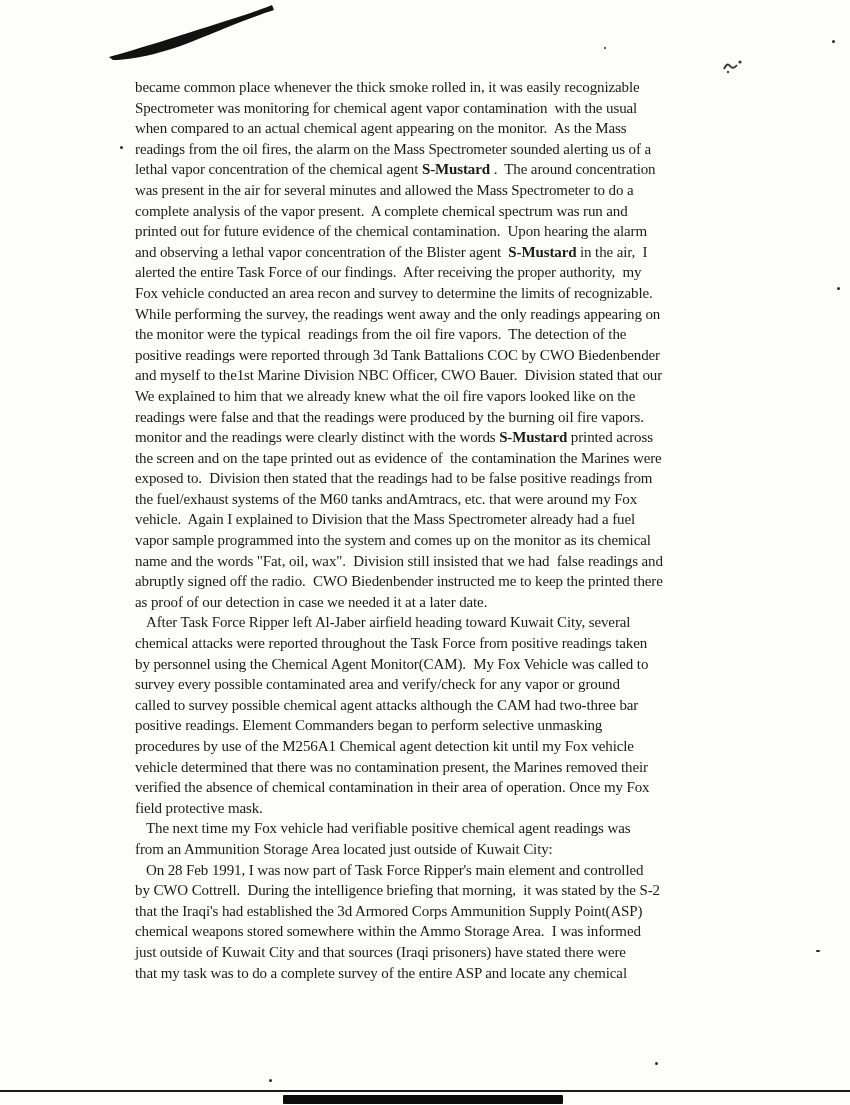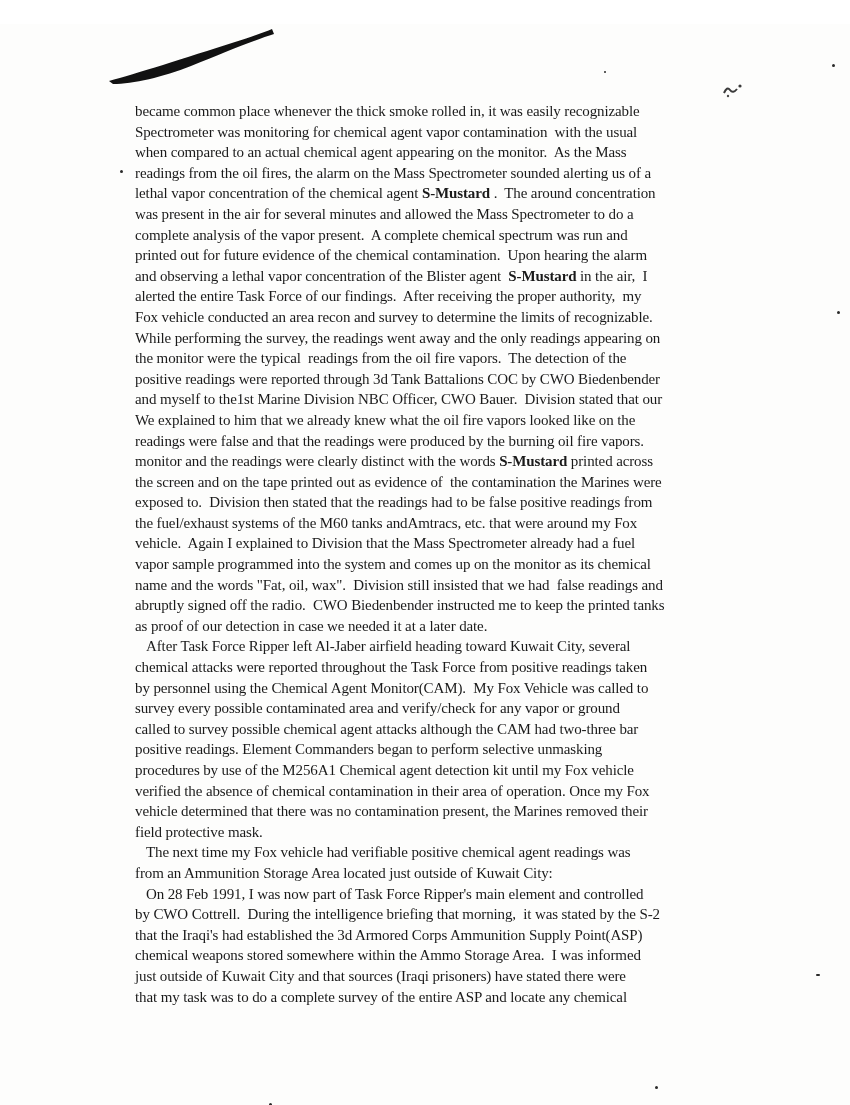--- a/index.html
+++ b/index.html
@@ -7,21 +7,20 @@
   body {
     position: relative;
     background: #ffffff;
     font-family: "Liberation Serif", "DejaVu Serif", serif;
     overflow: hidden;
   }
   .page {
     position: absolute;
     inset: 0;
     background: #fdfdfc;
-    margin-top: 24px;
   }
   .doc-text {
     position: absolute;
     left: 135px;
     top: 77px;
     width: 622px;
     font-size: 15px;
     line-height: 20.6px;
     color: #1a1a1a;
     letter-spacing: -0.12px;
@@ -114,33 +113,33 @@
         <div class="line"><span>and myself to the1st Marine Division NBC Officer, CWO Bauer.  Division stated that our</span></div>
         <div class="line"><span>We explained to him that we already knew what the oil fire vapors looked like on the</span></div>
         <div class="line"><span>readings were false and that the readings were produced by the burning oil fire vapors.</span></div>
         <div class="line"><span>monitor and the readings were clearly distinct with the words </span><span class="agent-underline">S-Mustard</span><span> printed across</span></div>
         <div class="line"><span>the screen and on the tape printed out as evidence of  the contamination the Marines were</span></div>
         <div class="line"><span>exposed to.  Division then stated that the readings had to be false positive readings from</span></div>
         <div class="line"><span>the fuel/exhaust systems of the M60 tanks andAmtracs, etc. that were around my Fox</span></div>
         <div class="line"><span>vehicle.  Again I explained to Division that the Mass Spectrometer already had a fuel</span></div>
         <div class="line"><span>vapor sample programmed into the system and comes up on the monitor as its chemical</span></div>
         <div class="line"><span>name and the words "Fat, oil, wax".  Division still insisted that we had  false readings and</span></div>
-        <div class="line"><span>abruptly signed off the radio.  CWO Biedenbender instructed me to keep the printed tanks</span></div>
+        <div class="line"><span>abruptly signed off the radio.  CWO Biedenbender instructed me to keep the printed there</span></div>
         <div class="line"><span>as proof of our detection in case we needed it at a later date.</span></div>
       </div>
       <div class="paragraph indented">
         <div class="line"><span>After Task Force Ripper left Al-Jaber airfield heading toward Kuwait City, several</span></div>
         <div class="line"><span>chemical attacks were reported throughout the Task Force from positive readings taken</span></div>
         <div class="line"><span>by personnel using the Chemical Agent Monitor(CAM).  My Fox Vehicle was called to</span></div>
         <div class="line"><span>survey every possible contaminated area and verify/check for any vapor or ground</span></div>
         <div class="line"><span>called to survey possible chemical agent attacks although the CAM had two-three bar</span></div>
         <div class="line"><span>positive readings. Element Commanders began to perform selective unmasking</span></div>
         <div class="line"><span>procedures by use of the M256A1 Chemical agent detection kit until my Fox vehicle</span></div>
+        <div class="line"><span>vehicle determined that there was no contamination present, the Marines removed their</span></div>
         <div class="line"><span>verified the absence of chemical contamination in their area of operation. Once my Fox</span></div>
-        <div class="line"><span>vehicle determined that there was no contamination present, the Marines removed their</span></div>
         <div class="line"><span>field protective mask.</span></div>
       </div>
       <div class="paragraph indented">
         <div class="line"><span>The next time my Fox vehicle had verifiable positive chemical agent readings was</span></div>
         <div class="line"><span>from an Ammunition Storage Area located just outside of Kuwait City:</span></div>
       </div>
       <div class="paragraph indented">
         <div class="line"><span>On 28 Feb 1991, I was now part of Task Force Ripper's main element and controlled</span></div>
         <div class="line"><span>by CWO Cottrell.  During the intelligence briefing that morning,  it was stated by the S-2</span></div>
         <div class="line"><span>that the Iraqi's had established the 3d Armored Corps Ammunition Supply Point(ASP)</span></div>

